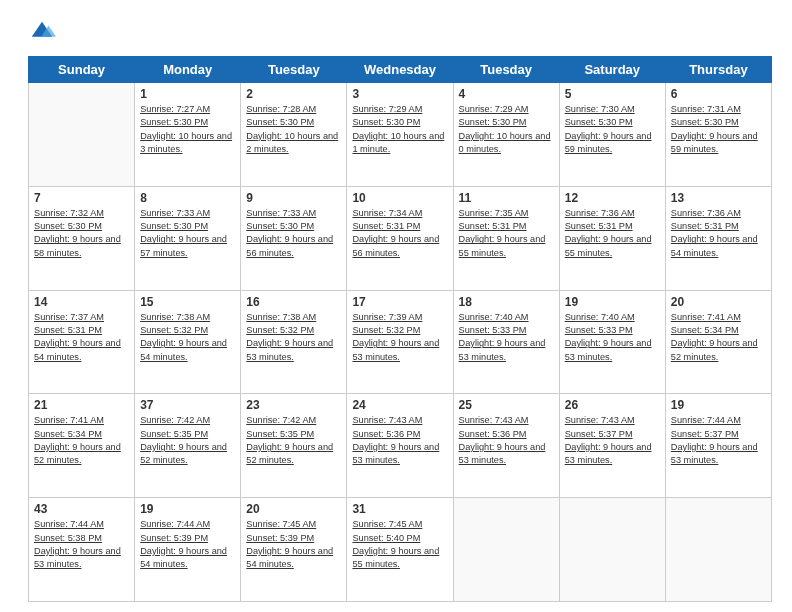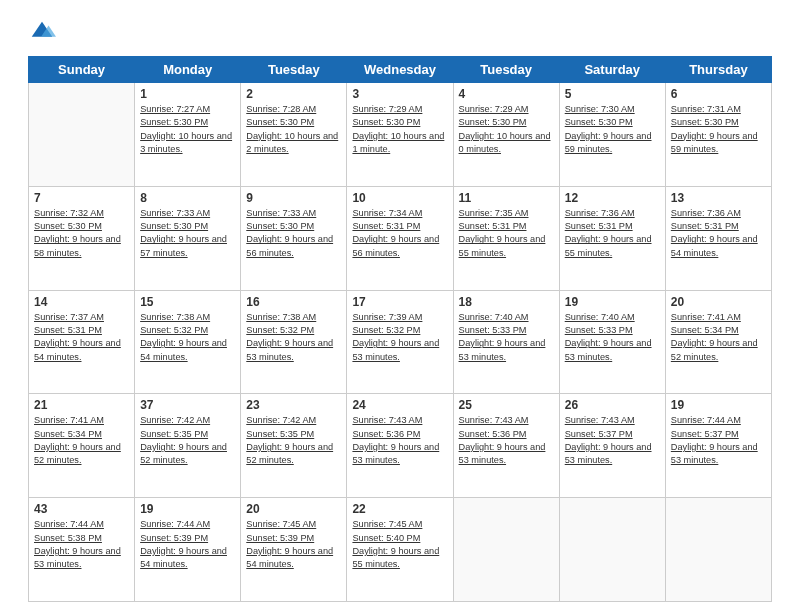--- a/index.html
+++ b/index.html
@@ -254,21 +254,21 @@
           </td>
           <td>
             <span class="day-num">19</span>
             <div class="cell-text">Sunrise: 7:44 AM<br>Sunset: 5:39 PM<br>Daylight: 9 hours and 54 minutes.</div>
           </td>
           <td>
             <span class="day-num">20</span>
             <div class="cell-text">Sunrise: 7:45 AM<br>Sunset: 5:39 PM<br>Daylight: 9 hours and 54 minutes.</div>
           </td>
           <td>
-            <span class="day-num">22</span>
+            <span class="day-num">31</span>
             <div class="cell-text">Sunrise: 7:45 AM<br>Sunset: 5:40 PM<br>Daylight: 9 hours and 55 minutes.</div>
           </td>
           <td class="empty"></td>
           <td class="empty"></td>
           <td class="empty"></td>
         </tr>
       </tbody>
   </table>
 </div>
 

